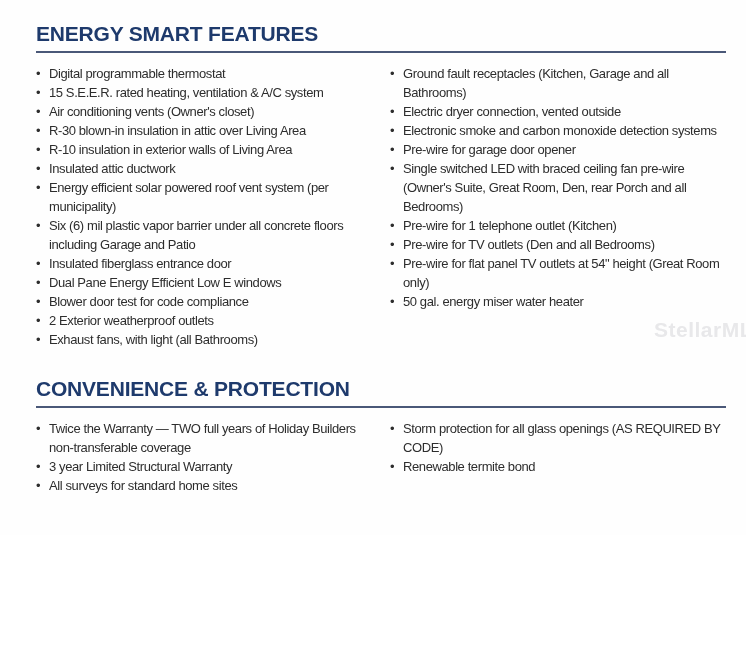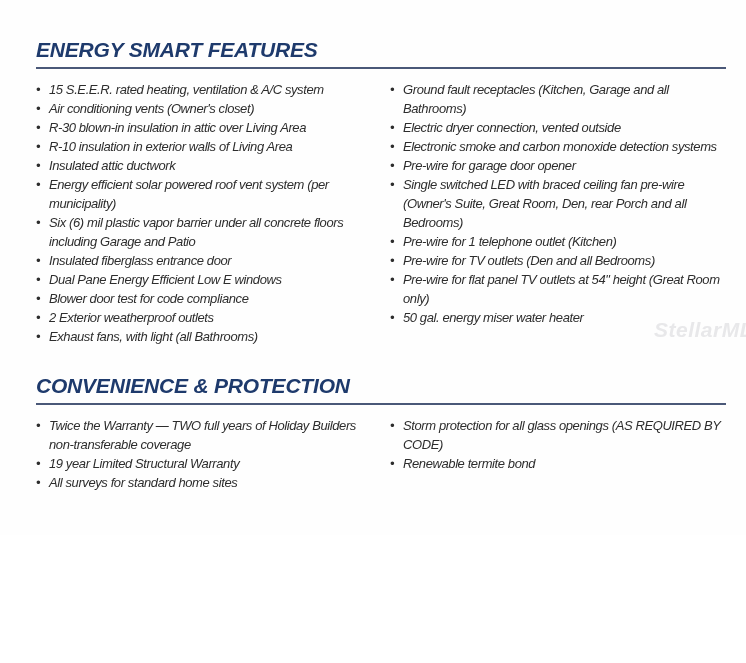--- a/index.html
+++ b/index.html
@@ -14,22 +14,21 @@
   body {
     font-family: "Liberation Sans", sans-serif;
     background: #ffffff;
   }
   .page {
     position: relative;
     width: 746px;
     height: 535px;
     background: var(--background);
     overflow: hidden;
-    padding: 38px 20px 0 36px;
-    font-style: italic;
+    padding: 22px 20px 0 36px;
   }
   .section { margin: 0; }
   .section + .section { margin-top: 28px; }
   .section-title {
     margin: 0 0 5px 0;
     font-size: 21px;
     font-weight: bold;
     letter-spacing: -0.2px;
     color: var(--heading);
   }
@@ -79,20 +78,21 @@
 </head>
 <body>
 
 <div class="page">
 
   <section class="section">
     <h2 class="section-title">ENERGY SMART FEATURES</h2>
     <div class="rule"></div>
     <div class="columns">
       <ul class="feature-list col left">
+          <li>Digital programmable thermostat</li>
           <li>15 S.E.E.R. rated heating, ventilation &amp; A/C system</li>
           <li>Air conditioning vents (Owner's closet)</li>
           <li>R-30 blown-in insulation in attic over Living Area</li>
           <li>R-10 insulation in exterior walls of Living Area</li>
           <li>Insulated attic ductwork</li>
           <li>Energy efficient solar powered roof vent system (per municipality)</li>
           <li>Six (6) mil plastic vapor barrier under all concrete floors including Garage and Patio</li>
           <li>Insulated fiberglass entrance door</li>
           <li>Dual Pane Energy Efficient Low E windows</li>
           <li>Blower door test for code compliance</li>
@@ -112,21 +112,21 @@
         </ul>
     </div>
   </section>
 
   <section class="section">
     <h2 class="section-title">CONVENIENCE &amp; PROTECTION</h2>
     <div class="rule"></div>
     <div class="columns">
       <ul class="feature-list col left">
           <li>Twice the Warranty — TWO full years of Holiday Builders non-transferable coverage</li>
-          <li>19 year Limited Structural Warranty</li>
+          <li>3 year Limited Structural Warranty</li>
           <li>All surveys for standard home sites</li>
         </ul>
       <ul class="feature-list col right">
           <li>Storm protection for all glass openings (AS REQUIRED BY CODE)</li>
           <li>Renewable termite bond</li>
         </ul>
     </div>
   </section>
 
   <div class="watermark">StellarMLS</div>

